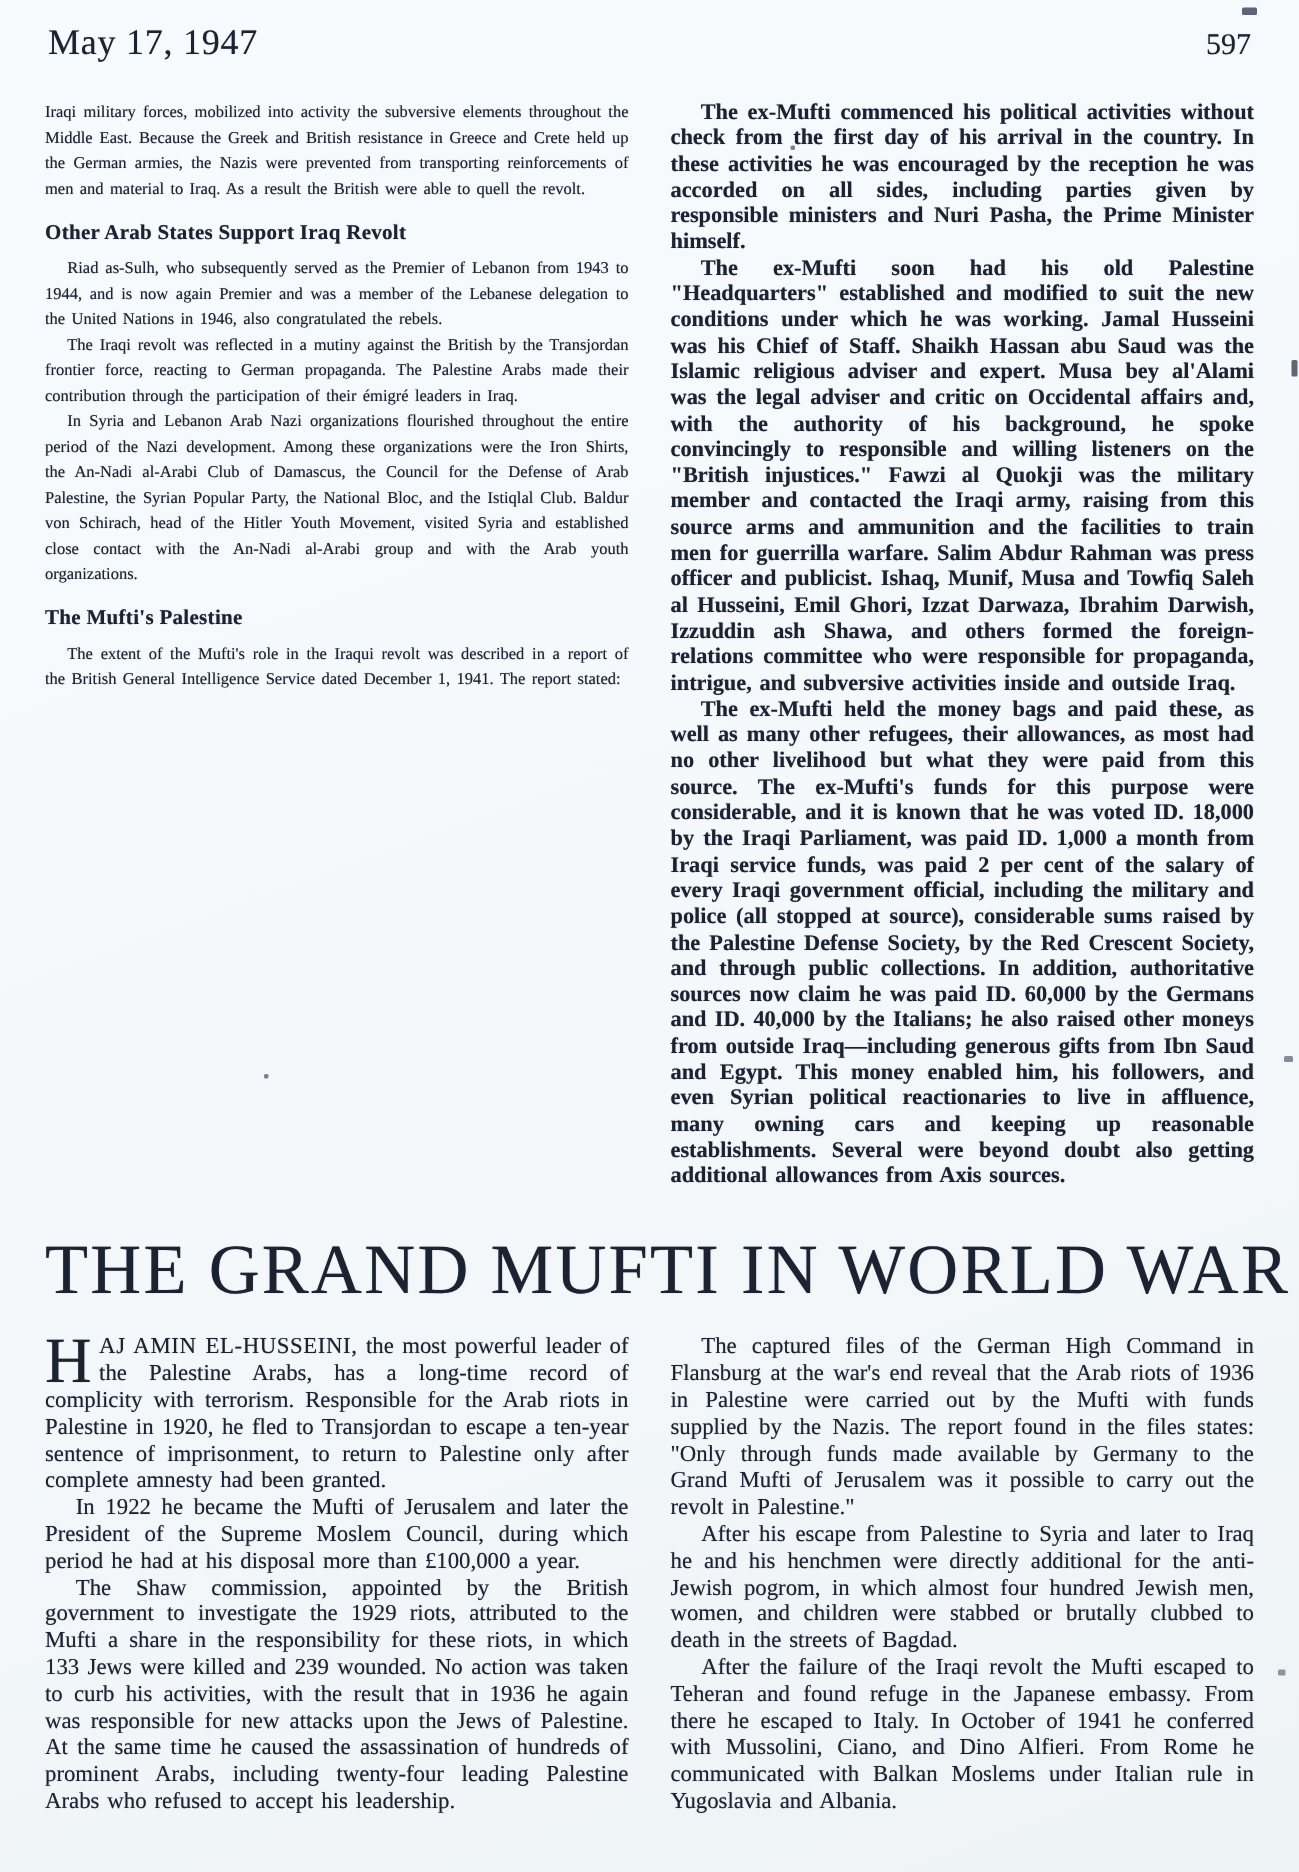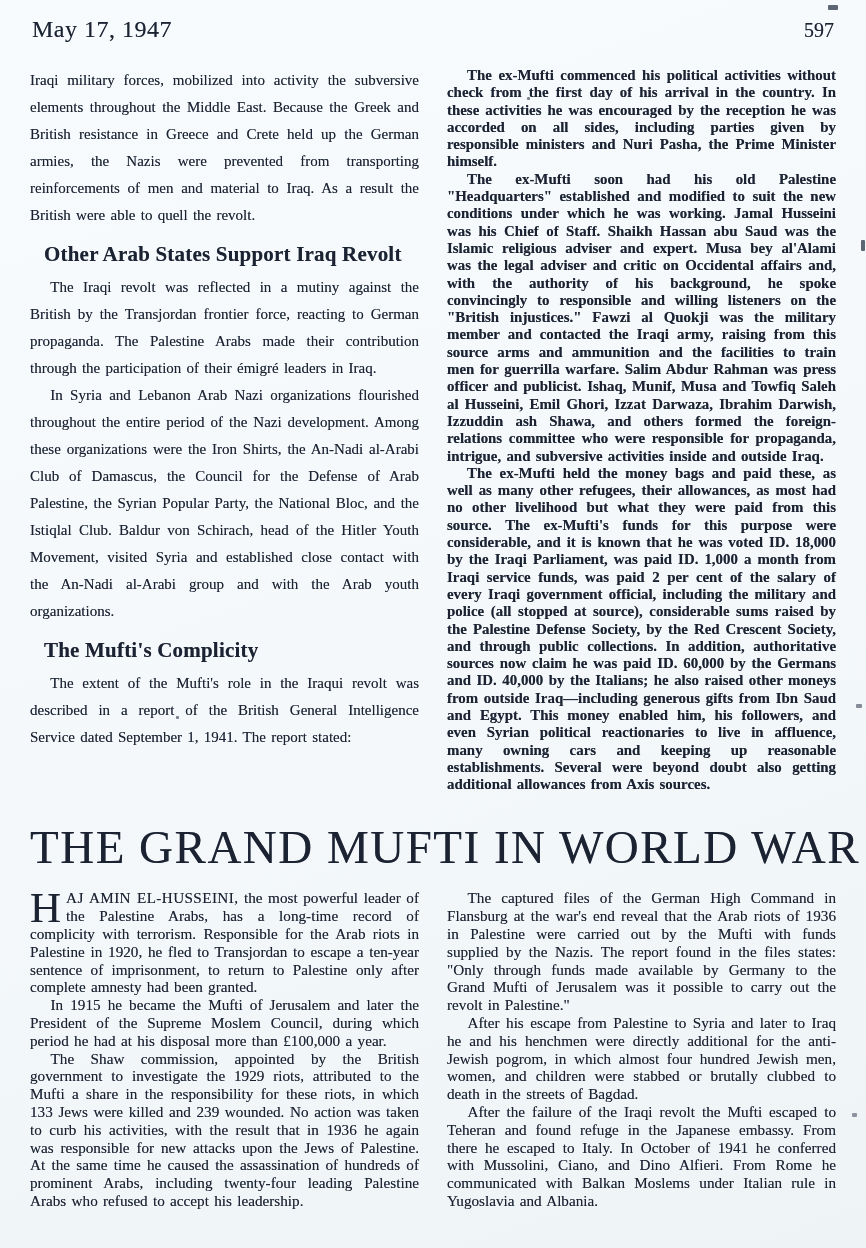--- a/index.html
+++ b/index.html
@@ -34,28 +34,28 @@
 
   .top-section { margin-top: 24px; }
 
   p {
     text-align: justify;
     text-indent: 1.35em;
     word-spacing: 1.5px;
   }
   p.noindent { text-indent: 0; }
 
-  .col-top-left p { font-size: 15px; line-height: 27px; }
+  .col-top-left p { font-size: 11px; line-height: 17px; }
   .col-top-right p { font-size: 14.9px; line-height: 17.3px; font-weight: bold; }
 
   h2.section-heading {
-    font-size: 21px;
+    font-size: 14px;
     font-weight: bold;
     letter-spacing: 0.2px;
-    margin: 13px 0 7px 14px;
+    margin: 13px 0 7px 0;
   }
 
   
   h1.article-headline {
     text-align: center;
     font-size: 47px;
     font-weight: normal;
     letter-spacing: 1.5px;
     margin: 27px 0 15px 0;
     white-space: nowrap;
@@ -95,41 +95,42 @@
   <header class="page-header">
     <div class="issue-date">May 17, 1947</div>
     <div class="page-number">597</div>
   </header>
 
   <section class="cols top-section">
 
     <div class="col col-top-left">
       <p class="noindent">Iraqi military forces, mobilized into activity the subversive elements throughout the Middle East. Because the Greek and British resistance in Greece and Crete held up the German armies, the Nazis were prevented from transporting reinforcements of men and material to Iraq. As a result the British were able to quell the revolt.</p>
       <h2 class="section-heading">Other Arab States Support Iraq Revolt</h2>
+      <p>Riad as-Sulh, who subsequently served as the Premier of Lebanon from 1943 to 1944, and is now again Premier and was a member of the Lebanese delegation to the United Nations in 1946, also congratulated the rebels.</p>
       <p>The Iraqi revolt was reflected in a mutiny against the British by the Transjordan frontier force, reacting to German propaganda. The Palestine Arabs made their contribution through the participation of their émigré leaders in Iraq.</p>
       <p>In Syria and Lebanon Arab Nazi organizations flourished throughout the entire period of the Nazi development. Among these organizations were the Iron Shirts, the An-Nadi al-Arabi Club of Damascus, the Council for the Defense of Arab Palestine, the Syrian Popular Party, the National Bloc, and the Istiqlal Club. Baldur von Schirach, head of the Hitler Youth Movement, visited Syria and established close contact with the An-Nadi al-Arabi group and with the Arab youth organizations.</p>
-      <h2 class="section-heading">The Mufti's Complicity</h2>
-      <p>The extent of the Mufti's role in the Iraqui revolt was described in a report of the British General Intelligence Service dated September 1, 1941. The report stated:</p>
+      <h2 class="section-heading">The Mufti's Palestine</h2>
+      <p>The extent of the Mufti's role in the Iraqui revolt was described in a report of the British General Intelligence Service dated December 1, 1941. The report stated:</p>
     </div>
 
     <div class="col col-top-right">
       <p>The ex-Mufti commenced his political activities without check from the first day of his arrival in the country. In these activities he was encouraged by the reception he was accorded on all sides, including parties given by responsible ministers and Nuri Pasha, the Prime Minister himself.</p>
       <p>The ex-Mufti soon had his old Palestine "Headquarters" established and modified to suit the new conditions under which he was working. Jamal Husseini was his Chief of Staff. Shaikh Hassan abu Saud was the Islamic religious adviser and expert. Musa bey al'Alami was the legal adviser and critic on Occidental affairs and, with the authority of his background, he spoke convincingly to responsible and willing listeners on the "British injustices." Fawzi al Quokji was the military member and contacted the Iraqi army, raising from this source arms and ammunition and the facilities to train men for guerrilla warfare. Salim Abdur Rahman was press officer and publicist. Ishaq, Munif, Musa and Towfiq Saleh al Husseini, Emil Ghori, Izzat Darwaza, Ibrahim Darwish, Izzuddin ash Shawa, and others formed the foreign-relations committee who were responsible for propaganda, intrigue, and subversive activities inside and outside Iraq.</p>
       <p>The ex-Mufti held the money bags and paid these, as well as many other refugees, their allowances, as most had no other livelihood but what they were paid from this source. The ex-Mufti's funds for this purpose were considerable, and it is known that he was voted ID. 18,000 by the Iraqi Parliament, was paid ID. 1,000 a month from Iraqi service funds, was paid 2 per cent of the salary of every Iraqi government official, including the military and police (all stopped at source), considerable sums raised by the Palestine Defense Society, by the Red Crescent Society, and through public collections. In addition, authoritative sources now claim he was paid ID. 60,000 by the Germans and ID. 40,000 by the Italians; he also raised other moneys from outside Iraq—including generous gifts from Ibn Saud and Egypt. This money enabled him, his followers, and even Syrian political reactionaries to live in affluence, many owning cars and keeping up reasonable establishments. Several were beyond doubt also getting additional allowances from Axis sources.</p>
     </div>
 
   </section>
 
   <h1 class="article-headline">THE GRAND MUFTI IN WORLD WAR II</h1>
 
   <section class="cols bottom-section">
 
     <div class="col col-bottom-left">
       <p class="first-para"><span class="dropcap">H</span><span class="lead-caps">AJ AMIN EL-HUSSEINI,</span><span> the most powerful leader of the Palestine Arabs, has a long-time record of complicity with terrorism. Responsible for the Arab riots in Palestine in 1920, he fled to Transjordan to escape a ten-year sentence of imprisonment, to return to Palestine only after complete amnesty had been granted.</span></p>
-      <p>In 1915 he became the Mufti of Jerusalem and later the President of the Supreme Moslem Council, during which period he had at his disposal more than £100,000 a year.</p>
+      <p>In 1922 he became the Mufti of Jerusalem and later the President of the Supreme Moslem Council, during which period he had at his disposal more than £100,000 a year.</p>
       <p>The Shaw commission, appointed by the British government to investigate the 1929 riots, attributed to the Mufti a share in the responsibility for these riots, in which 133 Jews were killed and 239 wounded. No action was taken to curb his activities, with the result that in 1936 he again was responsible for new attacks upon the Jews of Palestine. At the same time he caused the assassination of hundreds of prominent Arabs, including twenty-four leading Palestine Arabs who refused to accept his leadership.</p>
     </div>
 
     <div class="col col-bottom-right">
       <p>The captured files of the German High Command in Flansburg at the war's end reveal that the Arab riots of 1936 in Palestine were carried out by the Mufti with funds supplied by the Nazis. The report found in the files states: "Only through funds made available by Germany to the Grand Mufti of Jerusalem was it possible to carry out the revolt in Palestine."</p>
       <p>After his escape from Palestine to Syria and later to Iraq he and his henchmen were directly additional for the anti-Jewish pogrom, in which almost four hundred Jewish men, women, and children were stabbed or brutally clubbed to death in the streets of Bagdad.</p>
       <p>After the failure of the Iraqi revolt the Mufti escaped to Teheran and found refuge in the Japanese embassy. From there he escaped to Italy. In October of 1941 he conferred with Mussolini, Ciano, and Dino Alfieri. From Rome he communicated with Balkan Moslems under Italian rule in Yugoslavia and Albania.</p>
     </div>
 
   </section>

